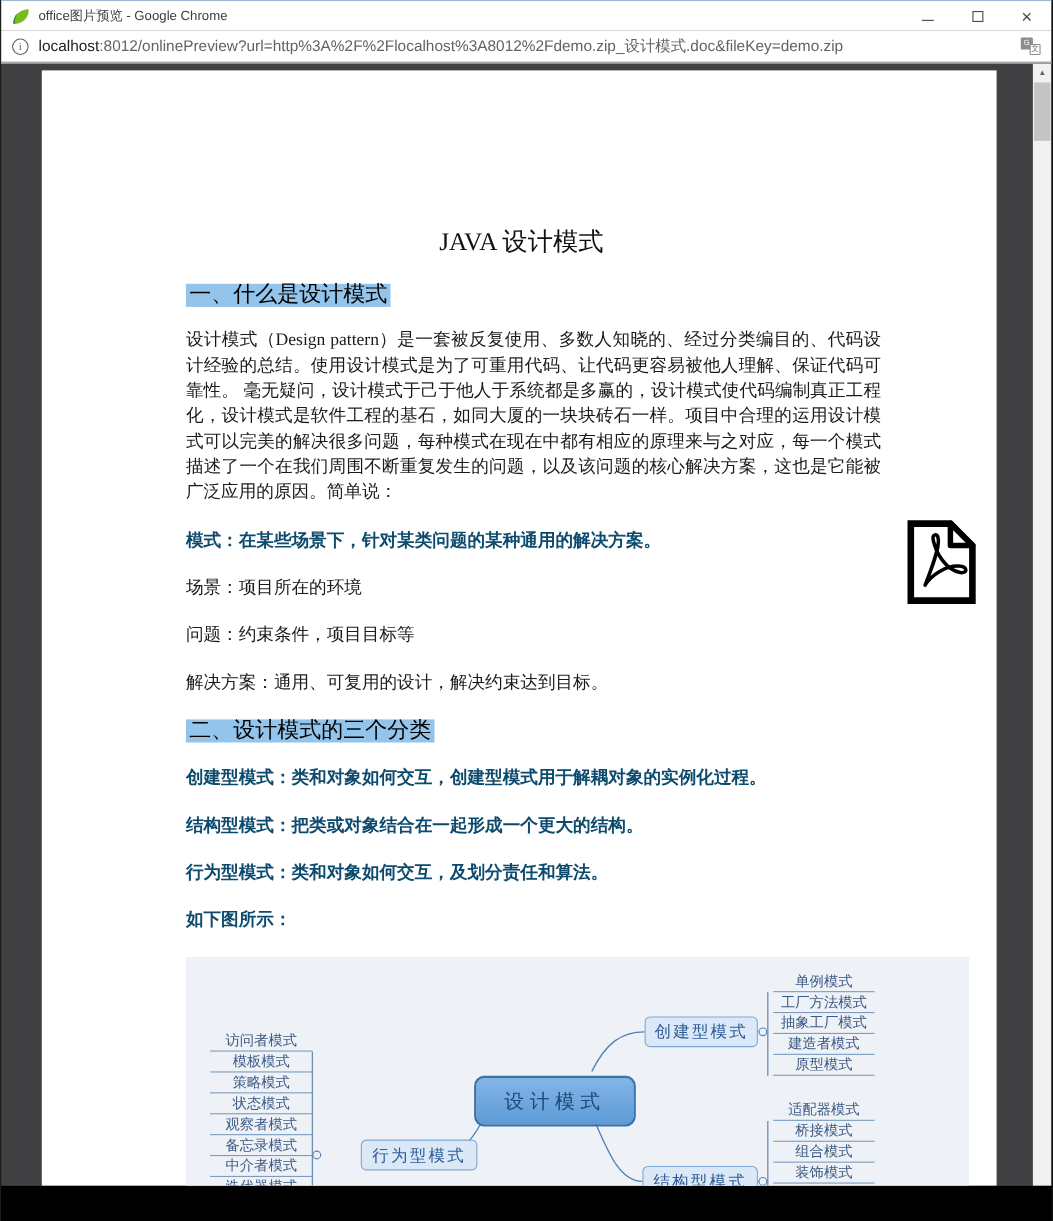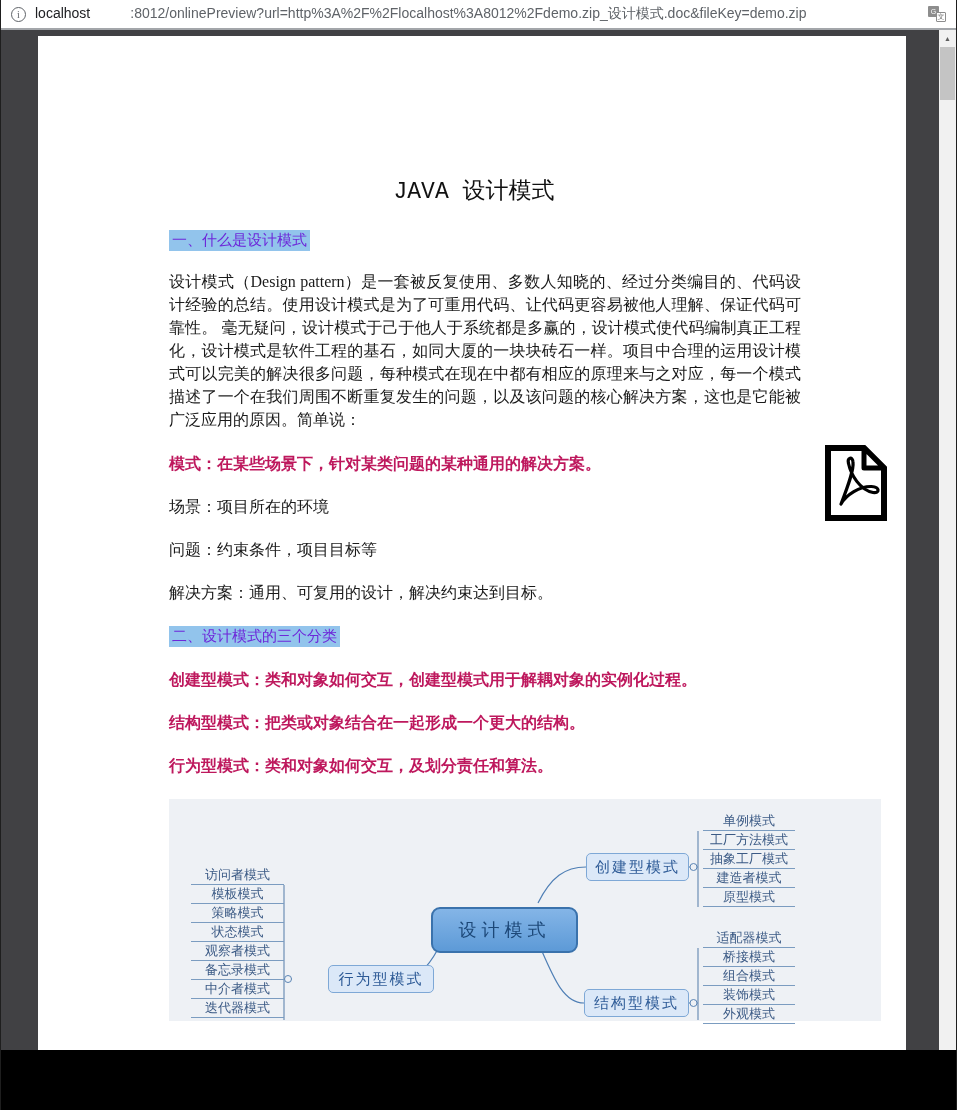--- a/index.html
+++ b/index.html
@@ -13,34 +13,34 @@
   .wc{width:45px;height:28px;display:flex;align-items:center;justify-content:center;cursor:default;}
   .wc-min{display:block;width:11px;height:1px;background:#4a4a4a;margin-top:6px;}
   .wc-max{display:block;width:10px;height:10px;border:1px solid #4a4a4a;}
   .wc-close{font-size:13px;color:#4a4a4a;line-height:1;}
   
   .urlbar{position:relative;height:30px;background:#fff;border-bottom:2px solid #a3a6aa;display:flex;align-items:center;padding:0 10px;}
   .info-icon{width:15px;height:15px;border:1px solid #5f6368;border-radius:50%;color:#5f6368;font-size:10px;line-height:13px;text-align:center;font-style:normal;flex:0 0 auto;margin-right:9px;}
   .info-icon i{font-style:normal;font-family:"Liberation Serif",serif;}
   .url{font-size:14px;white-space:nowrap;overflow:hidden;flex:1 1 auto;}
   .url .host{color:#202124;}
-  .url .rest{color:#5f6368;margin-left:40px;}
+  .url .rest{color:#5f6368;}
   .translate-icon{position:relative;width:18px;height:16px;flex:0 0 auto;margin-left:8px;}
   .tr-back{position:absolute;left:0;top:0;width:11px;height:11px;background:#8d8d8d;border-radius:1px;color:#fff;font-size:7px;line-height:11px;text-align:center;display:block;}
   .tr-front{position:absolute;right:0;bottom:0;width:10px;height:10px;background:#fff;border:1px solid #8d8d8d;border-radius:1px;color:#6a6a6a;font-size:7px;line-height:8px;text-align:center;display:block;}
   
   .content{position:relative;height:1020px;background:#414144;overflow:hidden;}
   .page{position:absolute;left:37px;top:6px;width:868px;height:1014px;background:#fff;overflow:hidden;}
-  .doc-title{margin:141px 0 0 4px;font-weight:normal;font-size:23px;line-height:30px;color:#111;text-align:center;font-family:Liberation Mono, monospace;}
+  .doc-title{margin:141px 0 0 4px;font-weight:normal;font-size:23px;line-height:30px;color:#111;text-align:center;font-family:Liberation Serif, serif;}
   .doc-body{margin:12px 0 0 131px;width:632px;font-family:"Liberation Serif","DejaVu Serif",serif;color:#1a1a1a;}
   .doc-body p{margin:23px 0 0 0;}
-  .hl{width:fit-content;background:#92c4ec;color:#6d28d9;font-size:15px;line-height:19px;padding:1px 3px;}
+  .hl{width:fit-content;background:#92c4ec;color:#000000;font-size:20px;line-height:19px;padding:1px 3px;}
   .para{font-size:16px;line-height:23px;text-align:justify;margin-top:19px !important;}
   .line{font-size:16px;line-height:20px;}
-  .bold-line{font-size:16px;line-height:20px;font-weight:bold;color:#be185d;}
+  .bold-line{font-size:16px;line-height:20px;font-weight:bold;color:#0c4a6e;}
   
   .mindmap{position:relative;width:712px;height:222px;margin-top:23px;background:#eef1f5;font-family:"Liberation Serif","DejaVu Serif",serif;}
   .mm-lines{position:absolute;left:0;top:0;}
   .mm-center{position:absolute;left:262px;top:108px;width:147px;height:46px;background:linear-gradient(#84b5e7,#5d9ad7);border:2px solid #3a72ac;border-radius:9px;color:#1d4878;font-size:18px;letter-spacing:5px;display:flex;align-items:center;justify-content:center;}
   .mm-cat{position:absolute;height:28px;background:#dbe8f8;border:1px solid #7ea8d6;border-radius:5px;color:#2e5b97;font-size:15px;letter-spacing:2px;display:flex;align-items:center;justify-content:center;}
   .mm-creational{left:417px;top:54px;width:103px;}
   .mm-structural{left:415px;top:190px;width:105px;}
   .mm-behavioral{left:123px;top:166px;width:106px;margin-left:36px;}
   .mm-leaves{position:absolute;}
   .mm-leaf{height:19px;font-size:13px;line-height:18px;color:#3b5a85;text-align:center;border-bottom:1px solid #7b9cc0;white-space:nowrap;}
@@ -54,20 +54,40 @@
   .sb-arrow{height:17px;display:flex;align-items:center;justify-content:center;font-size:7px;color:#5f5f5f;}
   .sb-thumb{position:absolute;left:1px;top:17px;width:15px;height:53px;background:#c4c4c4;}
   
   .bottom-bar{height:32px;background:#000;}
 </style>
 </head>
 <body>
 
 <div class="window">
 
+  <div class="titlebar">
+    <span class="app-icon">
+      <svg width="18" height="18" viewBox="0 0 18 18">
+        <path d="M2.2,15.8 C1.6,9.2 6.6,3.2 16,2.2 C16.6,9.4 11.6,15.2 3.4,15.9 Z" fill="#77bc1f"></path>
+        <path d="M2.2,15.8 C1.9,12 3.2,8.4 6,5.9 C4.2,8.7 3.4,12.2 3.4,15.9 Z" fill="#3f873f"></path>
+      </svg>
+    </span>
+    <span class="title">office图片预览 - Google Chrome</span>
+    <div class="win-controls">
+      <div class="wc">
+          <span class="wc-min"></span>
+        </div>
+      <div class="wc">
+          <span class="wc-max"></span>
+        </div>
+      <div class="wc">
+          <span class="wc-close">✕</span>
+        </div>
+    </div>
+  </div>
 
   <div class="urlbar">
     <span class="info-icon"><i>i</i></span>
     <span class="url"><span class="host">localhost</span><span class="rest">:8012/onlinePreview?url=http%3A%2F%2Flocalhost%3A8012%2Fdemo.zip_设计模式.doc&amp;fileKey=demo.zip</span></span>
     <span class="translate-icon">
       <span class="tr-back">G</span>
       <span class="tr-front">文</span>
     </span>
   </div>
 
@@ -78,20 +98,21 @@
         <p class="hl">一、什么是设计模式</p>
         <p class="para">设计模式（Design pattern）是一套被反复使用、多数人知晓的、经过分类编目的、代码设计经验的总结。使用设计模式是为了可重用代码、让代码更容易被他人理解、保证代码可靠性。 毫无疑问，设计模式于己于他人于系统都是多赢的，设计模式使代码编制真正工程化，设计模式是软件工程的基石，如同大厦的一块块砖石一样。项目中合理的运用设计模式可以完美的解决很多问题，每种模式在现在中都有相应的原理来与之对应，每一个模式描述了一个在我们周围不断重复发生的问题，以及该问题的核心解决方案，这也是它能被广泛应用的原因。简单说：</p>
         <p class="bold-line">模式：在某些场景下，针对某类问题的某种通用的解决方案。</p>
         <p class="line">场景：项目所在的环境</p>
         <p class="line">问题：约束条件，项目目标等</p>
         <p class="line">解决方案：通用、可复用的设计，解决约束达到目标。</p>
         <p class="hl">二、设计模式的三个分类</p>
         <p class="bold-line">创建型模式：类和对象如何交互，创建型模式用于解耦对象的实例化过程。</p>
         <p class="bold-line">结构型模式：把类或对象结合在一起形成一个更大的结构。</p>
         <p class="bold-line">行为型模式：类和对象如何交互，及划分责任和算法。</p>
+        <p class="bold-line">如下图所示：</p>
 
         <div class="mindmap">
           <svg class="mm-lines" width="712" height="222" viewBox="0 0 712 222">
             <path d="M369,104 C382,78 396,68 417,68" fill="none" stroke="#4f7fb5" stroke-width="1.2"></path>
             <path d="M372,150 C385,180 395,204 415,204" fill="none" stroke="#4f7fb5" stroke-width="1.2"></path>
             <path d="M269,150 C258,170 248,180 229,180" fill="none" stroke="#4f7fb5" stroke-width="1.2"></path>
             <path d="M520,68 L529,68" stroke="#5b85b5" stroke-width="1"></path>
             <path d="M520,204 L529,204" stroke="#5b85b5" stroke-width="1"></path>
             <path d="M115,180 L123,180" stroke="#5b85b5" stroke-width="1"></path>
             <path d="M115,86 L115,221" stroke="#6d8fb5" stroke-width="1.2"></path>

